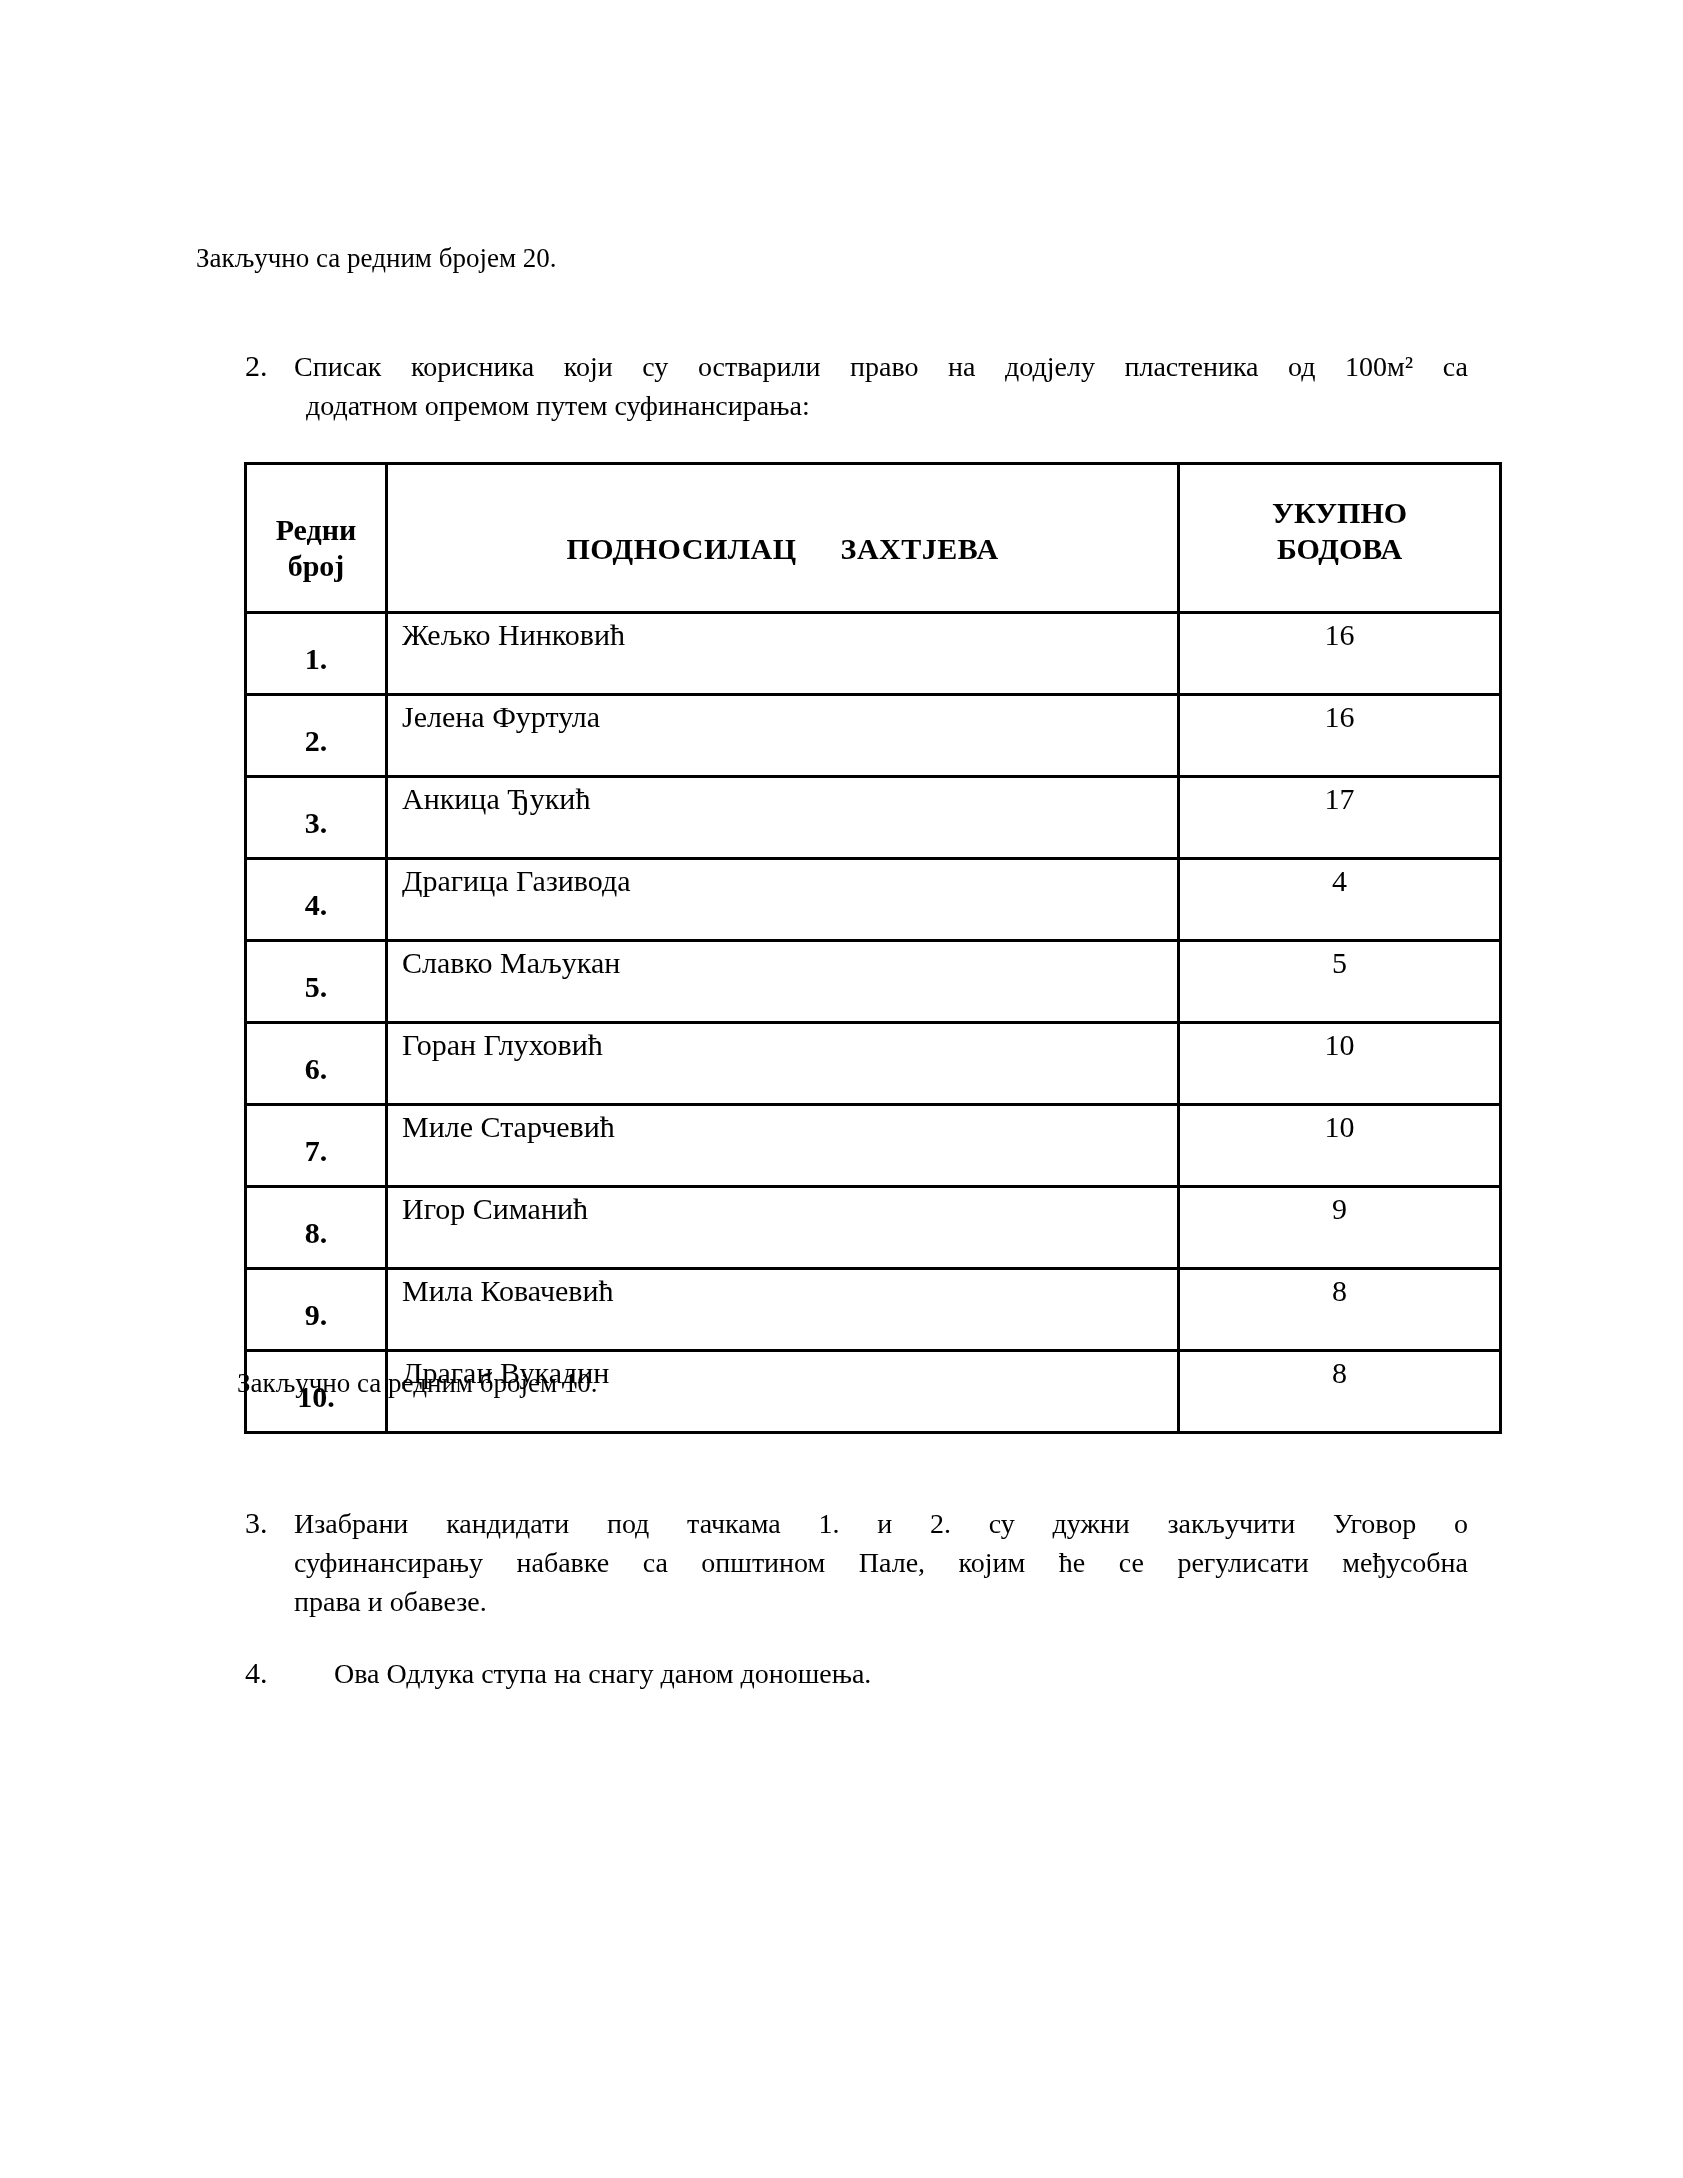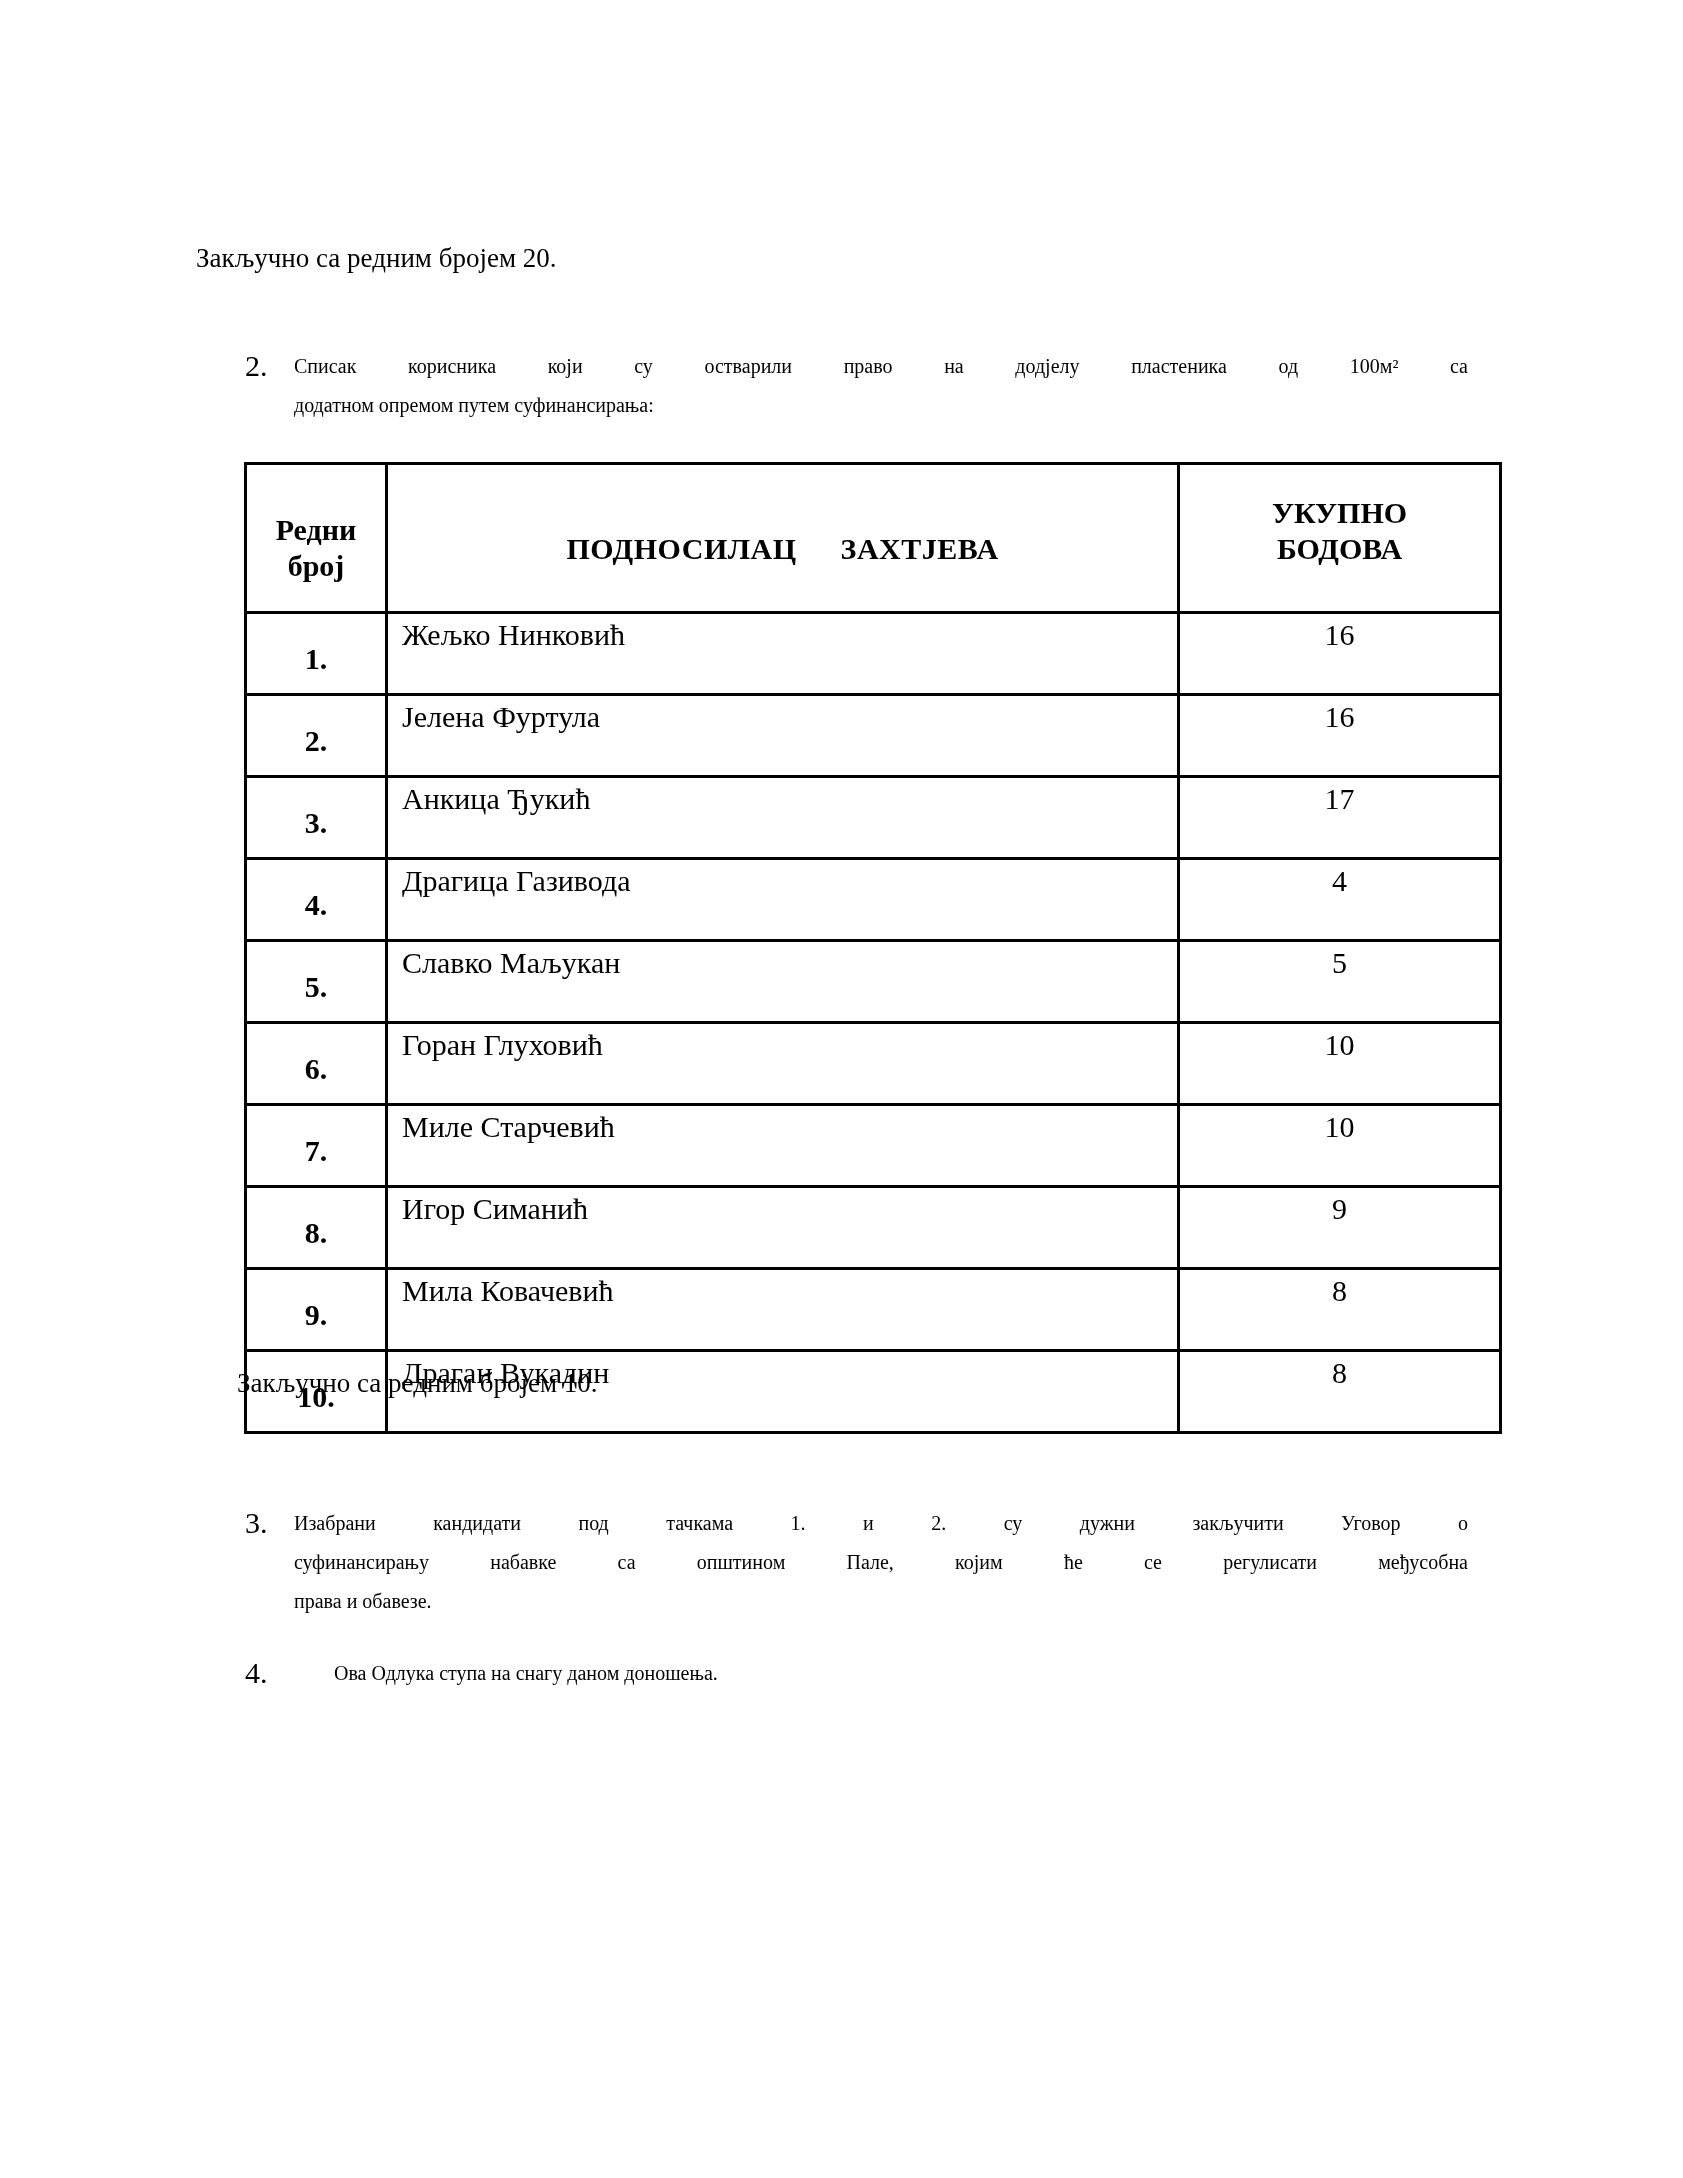--- a/index.html
+++ b/index.html
@@ -4,21 +4,21 @@
 <style>
   html, body { margin: 0; padding: 0; background: #ffffff; }
   body {
     width: 1683px; height: 2178px; position: relative; overflow: hidden;
     font-family: "Liberation Serif", "DejaVu Serif", serif;
     color: #000;
   }
   .abs { position: absolute; }
   .p { font-size: 27px; line-height: 38px; white-space: nowrap; }
   .li-num { position: absolute; font-size: 30px; line-height: 38px; }
-  .li-text { position: absolute; font-size: 20px; line-height: 39px; text-align: justify; text-align-last: left; }
+  .li-text { position: absolute; font-size: 28px; line-height: 39px; text-align: justify; text-align-last: left; }
   .justify-line { display: block; text-align: justify; text-align-last: justify; }
   table.grid {
     position: absolute; left: 244px; top: 462px; width: 1254px;
     border-collapse: collapse; table-layout: fixed;
   }
   table.grid td, table.grid th {
     border: 3px solid #000; padding: 0; font-size: 30px;
   }
   table.grid th { font-weight: bold; height: 146px; text-align: center; vertical-align: middle; line-height: 36px; }
   table.grid td { height: 69px; vertical-align: top; }
@@ -29,21 +29,21 @@
 </style>
 </head>
 <body>
 
 <div class="abs p" style="left:196px; top:239px;">Закључно са редним бројем 20.</div>
 
 <div>
   <span class="li-num" style="left:245px; top:347px;">2.</span>
   <div class="li-text" style="left:294px; top:347px; width:1174px;">
     <span class="justify-line">Списак корисника који су остварили право на додјелу пластеника од 100м² са</span>
-    <span style="display:block;">додатном опремом путем суфинансирања:</span>
+    <span style="display:block;margin-left:12px;">додатном опремом путем суфинансирања:</span>
   </div>
 </div>
 
 <table class="grid">
   <colgroup>
     <col style="width:141px">
     <col style="width:792px">
     <col style="width:322px">
   </colgroup>
   <thead>

